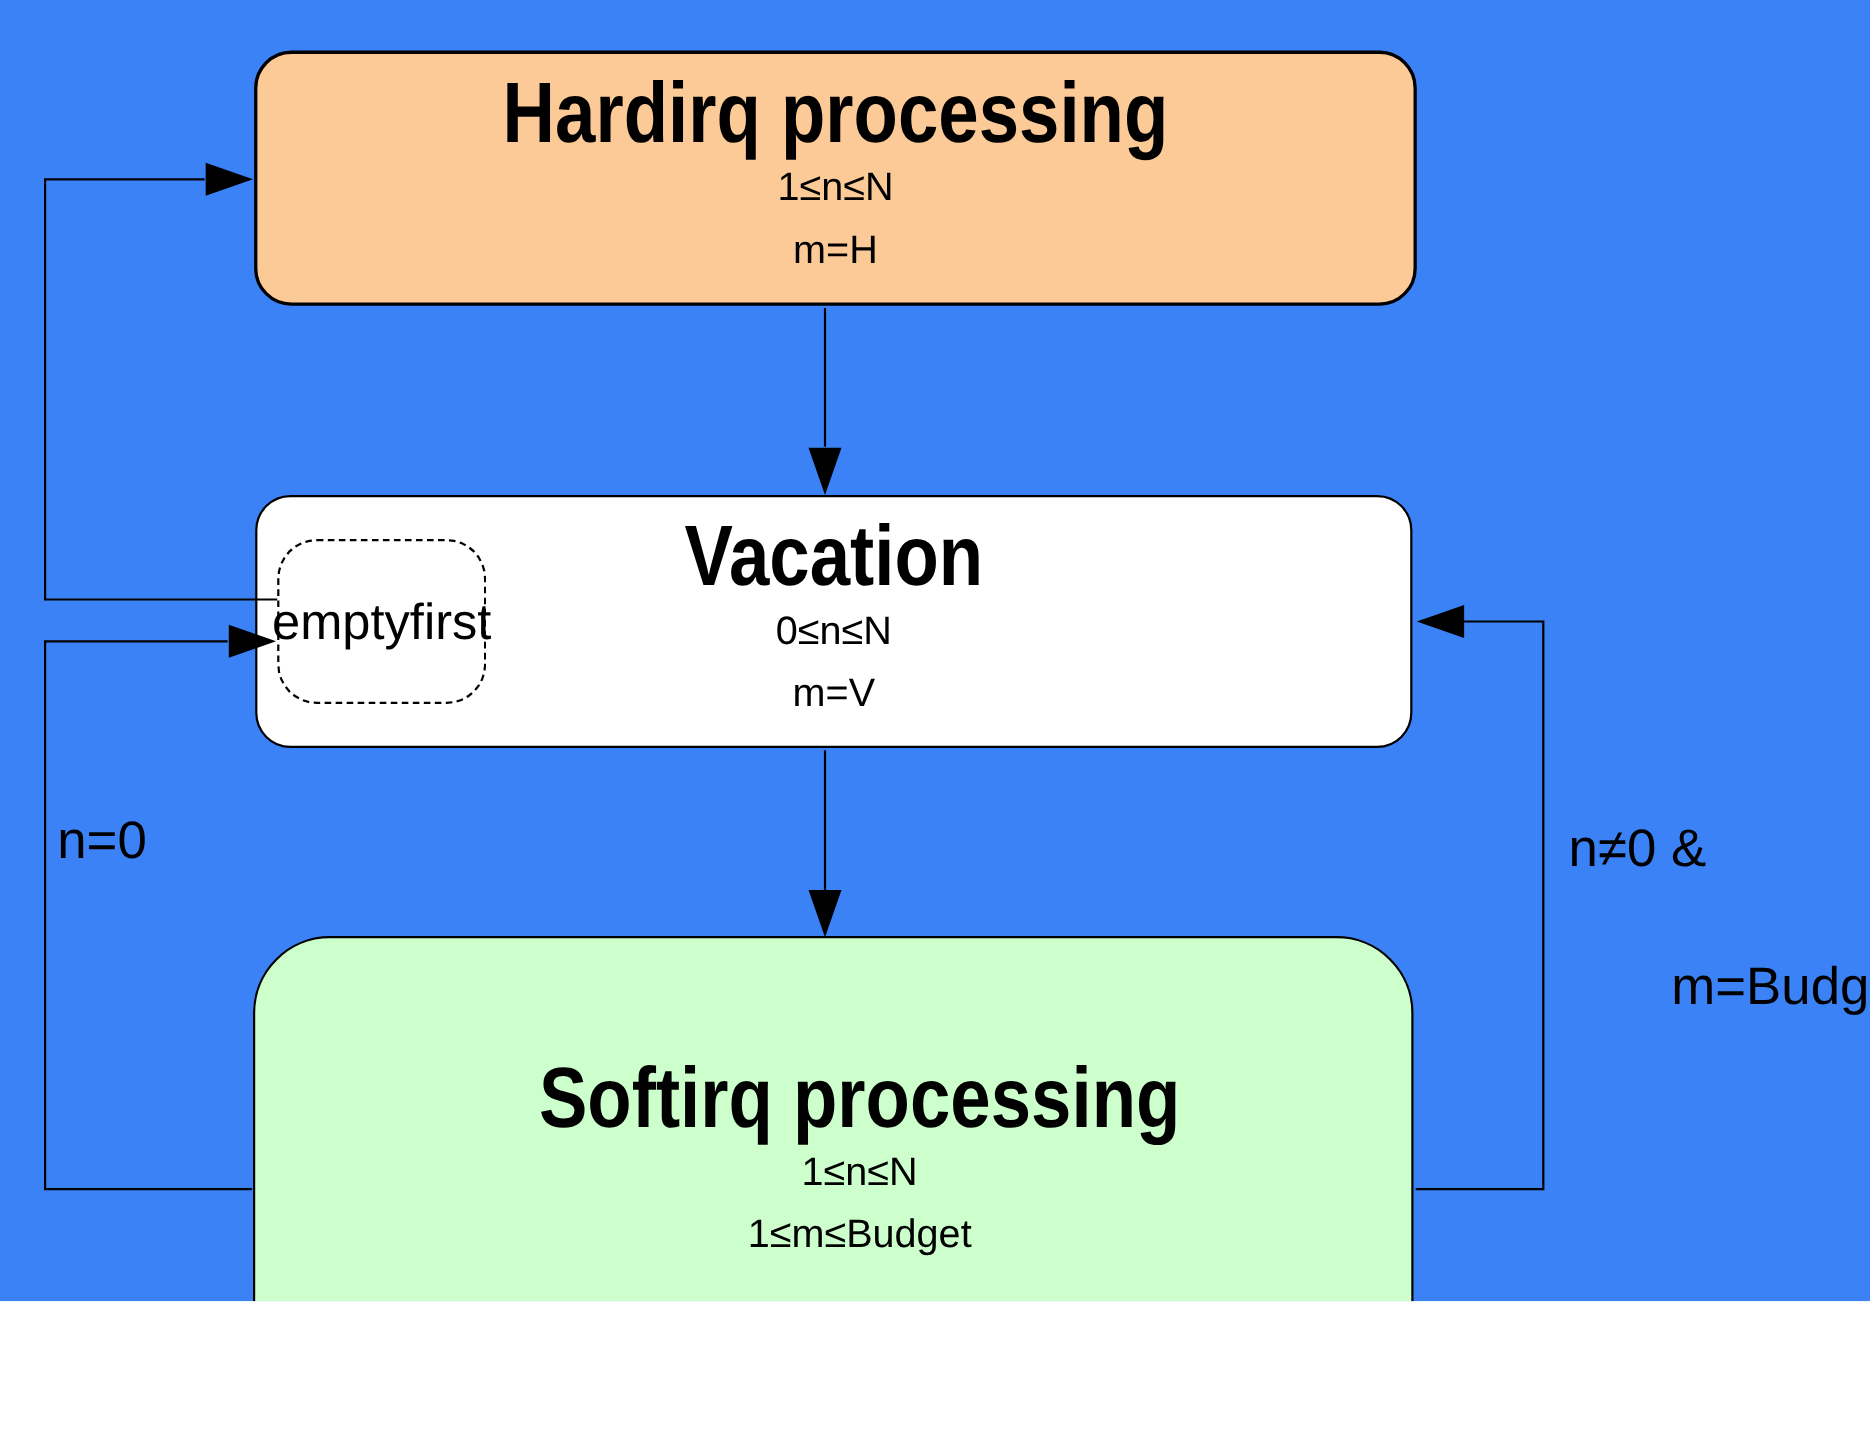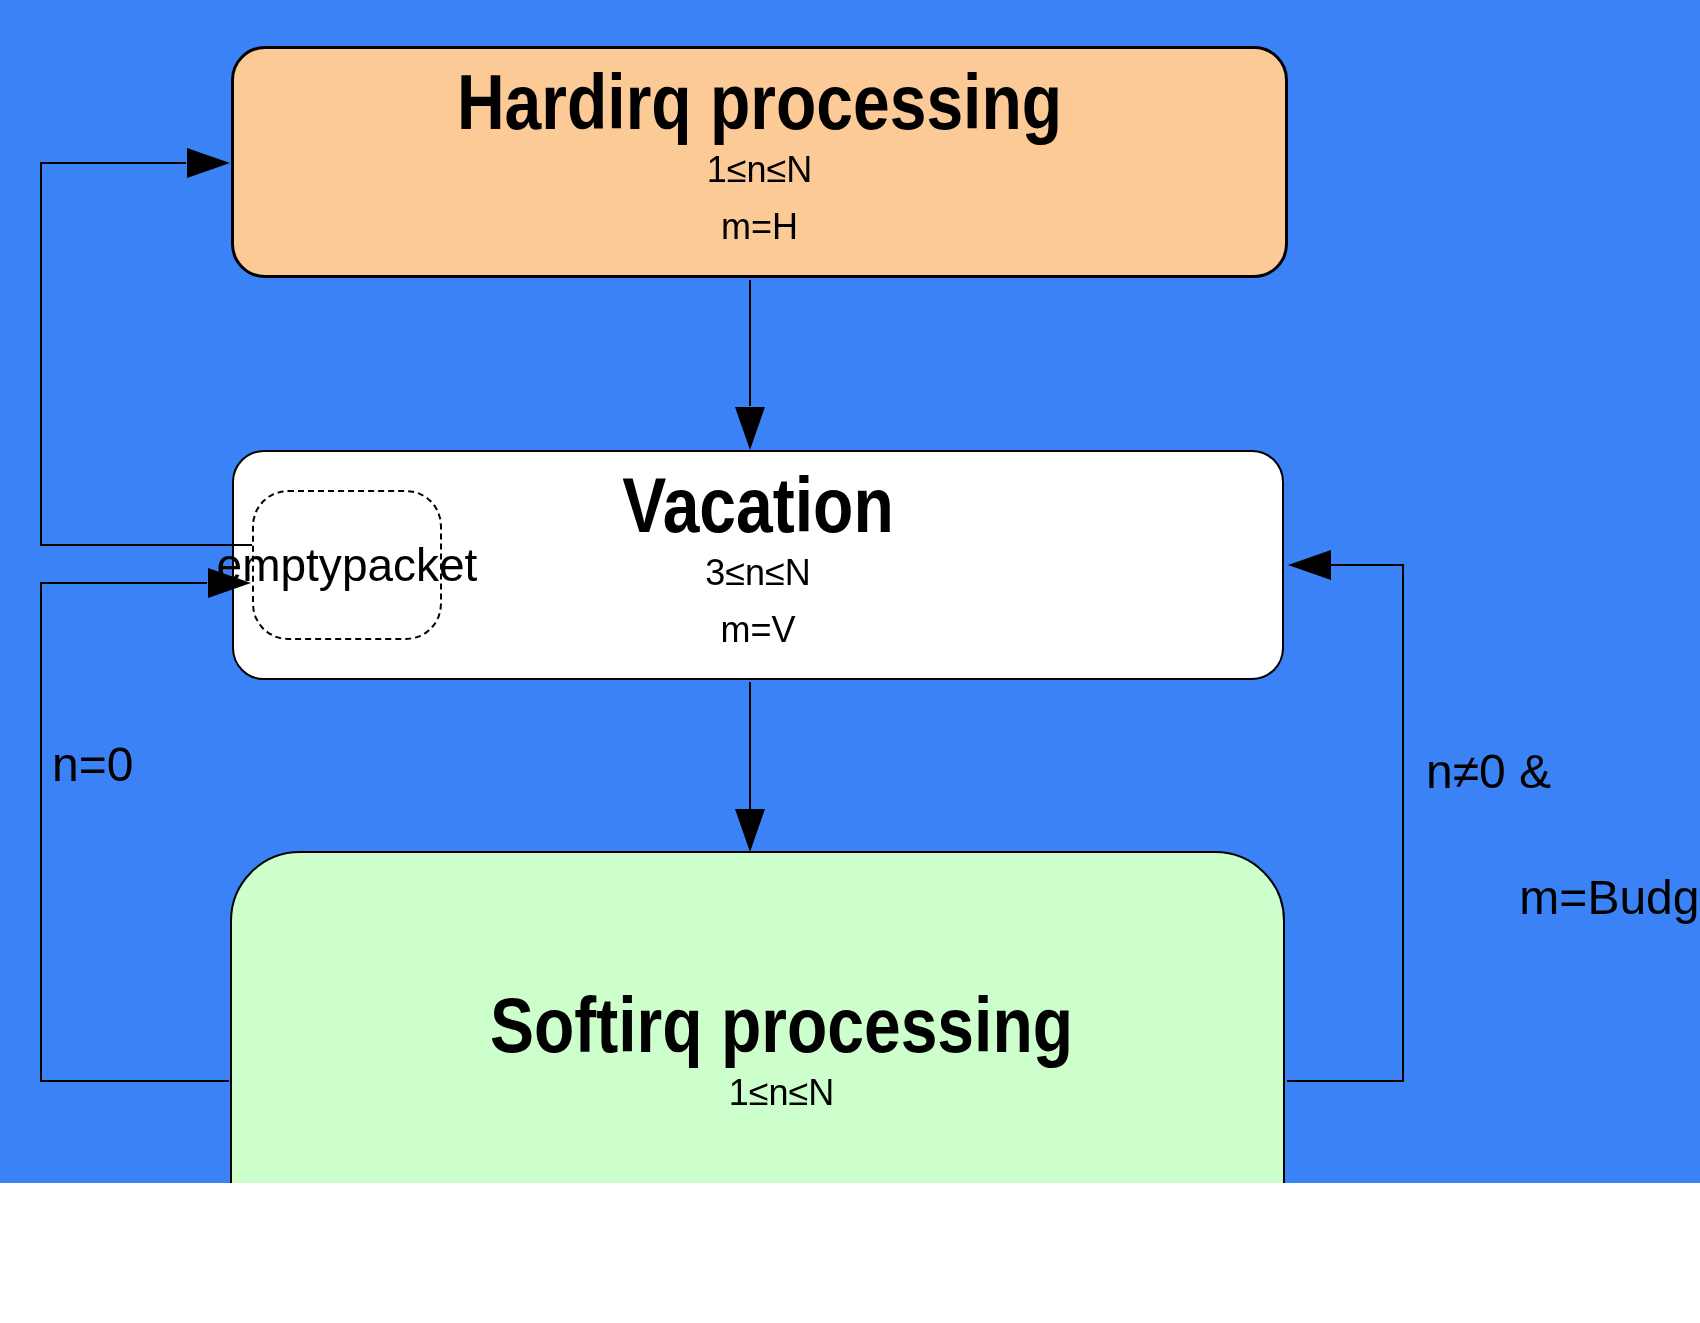--- a/index.html
+++ b/index.html
@@ -105,32 +105,33 @@
 <div id="canvas">
 
   <div id="hardirq-box" class="state-box" style="background-color: rgb(252, 202, 151);">
     <span class="box-title">Hardirq processing</span>
     <span class="box-sub">1≤n≤N</span>
     <span class="box-sub">m=H</span>
   </div>
 
   <div id="vacation-box" class="state-box" style="background-color: rgb(255, 255, 255);">
     <span class="box-title">Vacation</span>
-    <span class="box-sub">3≤n≤N</span>
+    <span class="box-sub">0≤n≤N</span>
     <span class="box-sub">m=V</span>
 
     <div id="empty-buffer-box">
       <span class="buffer-line">empty</span>
-      <span class="buffer-line">packet</span>
+      <span class="buffer-line">first</span>
     </div>
   </div>
 
   <div id="softirq-box" class="state-box" style="background-color: rgb(204, 255, 204); padding-left: 48px;">
     <span class="box-title">Softirq processing</span>
     <span class="box-sub">1≤n≤N</span>
+    <span class="box-sub">1≤m≤Budget</span>
   </div>
 
 
   <div id="label-n-zero" class="edge-label"><span>n=0</span></div>
 
   <div id="label-budget" class="edge-label"><span>n≠0 &amp;</span><br>
        <span>m=Budget</span></div>
 
   <svg id="edges" viewBox="0 0 1700 1323" xmlns="http://www.w3.org/2000/svg">
     <g stroke="#000000" stroke-width="2" fill="none">

